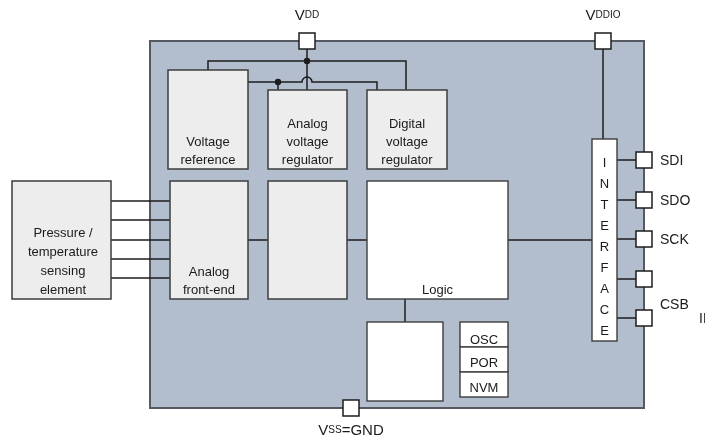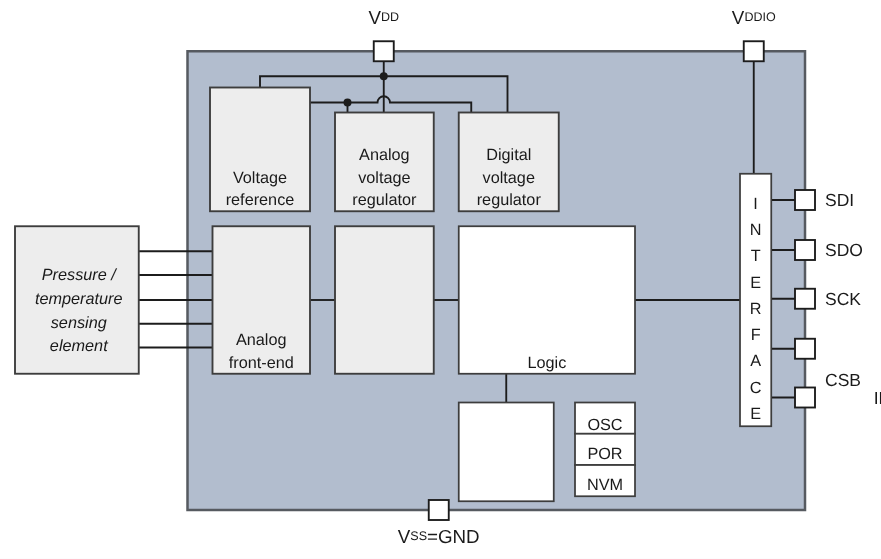--- a/index.html
+++ b/index.html
@@ -80,21 +80,21 @@
     <rect class="pin" x="299" y="33" width="16" height="16"></rect>
     <rect class="pin" x="595" y="33" width="16" height="16"></rect>
     <rect class="pin" x="343" y="400" width="16" height="16"></rect>
     <rect class="pin" x="636" y="152" width="16" height="16"></rect>
     <rect class="pin" x="636" y="192" width="16" height="16"></rect>
     <rect class="pin" x="636" y="231" width="16" height="16"></rect>
     <rect class="pin" x="636" y="271" width="16" height="16"></rect>
     <rect class="pin" x="636" y="310" width="16" height="16"></rect>
   </svg>
 
-  <div class="lbl tight" style="left:12px;top:168px;width:102px;height:118px;font-style:italic;">
+  <div class="lbl tight" style="left:12px;top:181px;width:102px;height:118px;">
     <div>Pressure /</div>
     <div>temperature</div>
     <div>sensing</div>
     <div>element</div>
   </div>
 
   <div class="lbl" style="left:168px;top:70px;width:80px;height:99px;">
     <div>Voltage</div>
     <div>reference</div>
   </div>

